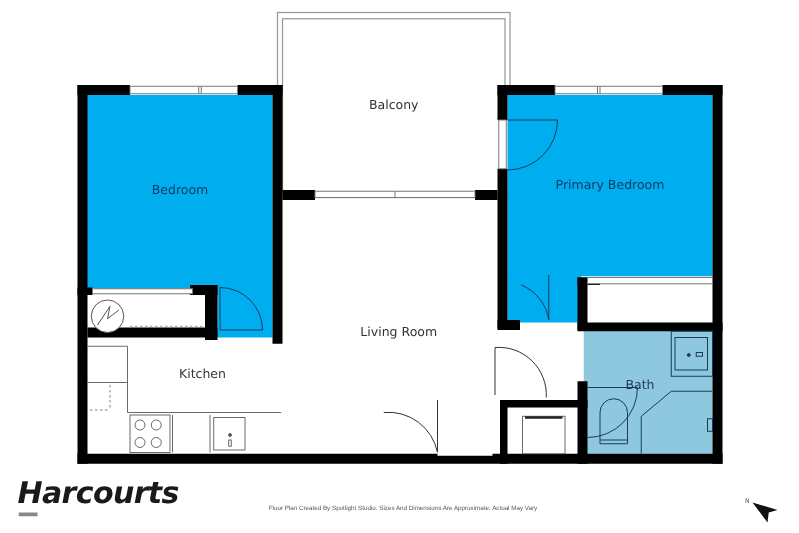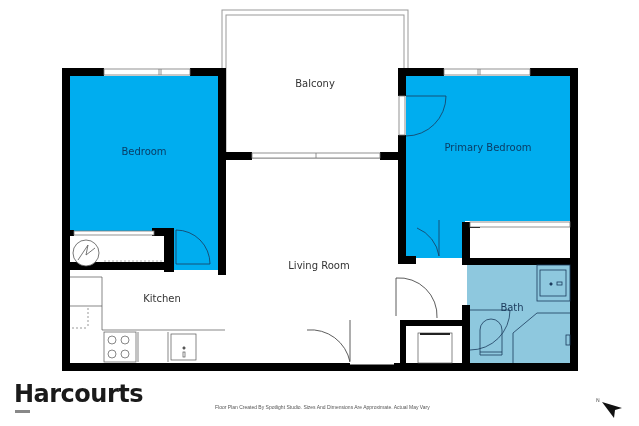--- a/index.html
+++ b/index.html
@@ -1,19 +1,19 @@
 <!DOCTYPE html>
 <html><head>
 <meta charset="utf-8">
 <style>
   html, body { margin:0; padding:0; background:#ffffff; }
   body { width:639px; height:426px; position:relative; overflow:hidden; font-family:"Liberation Sans", sans-serif; }
   #plan { position:absolute; left:0; top:0; }
   .room-label { font-family:"DejaVu Sans", sans-serif; font-size:10px; }
-  .brand { position:absolute; left:14px; top:380px; font-family:"DejaVu Sans", sans-serif; font-weight:bold; font-size:24px; letter-spacing:-0.5px; color:#1a1a1a; }
+  .brand { position:absolute; left:14px; top:380px; font-family:"DejaVu Sans", sans-serif; font-weight:bold; font-size:24px; letter-spacing:-0.5px; color:#1a1a1a;font-style:italic; }
   .brand-bar { position:absolute; left:15px; top:410px; width:15px; height:3px; background:#888; }
   .disclaimer { position:absolute; left:215px; top:404px; font-size:5px; color:#555; white-space:nowrap; }
   .north { position:absolute; left:596px; top:396px; }
 </style>
 </head>
 <body>
 
 <svg id="plan" width="639" height="426" viewBox="0 0 639 426">
 
   <g>

